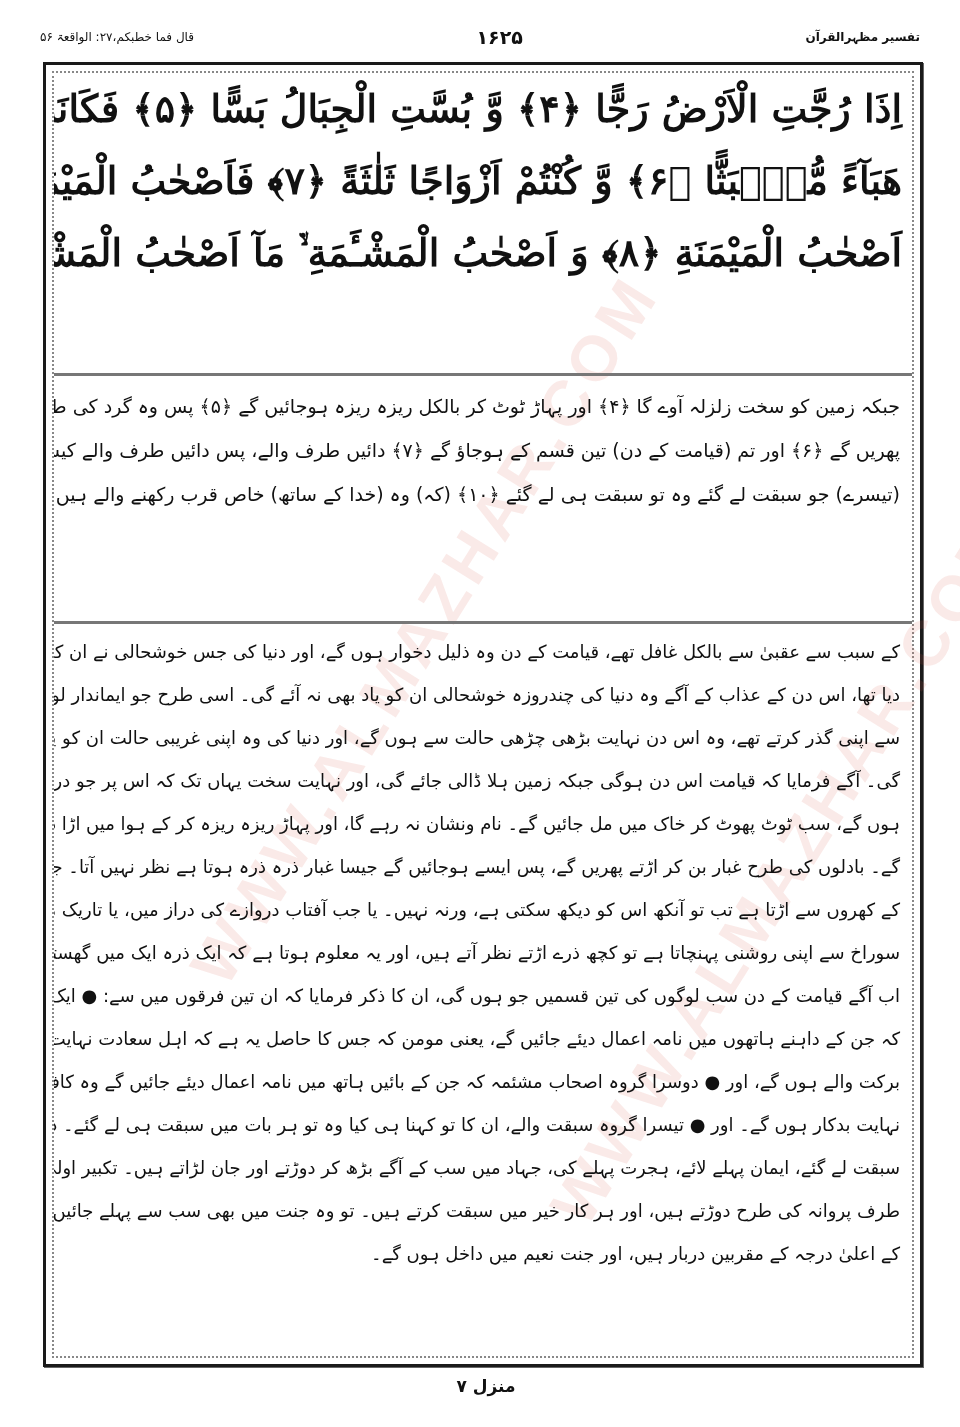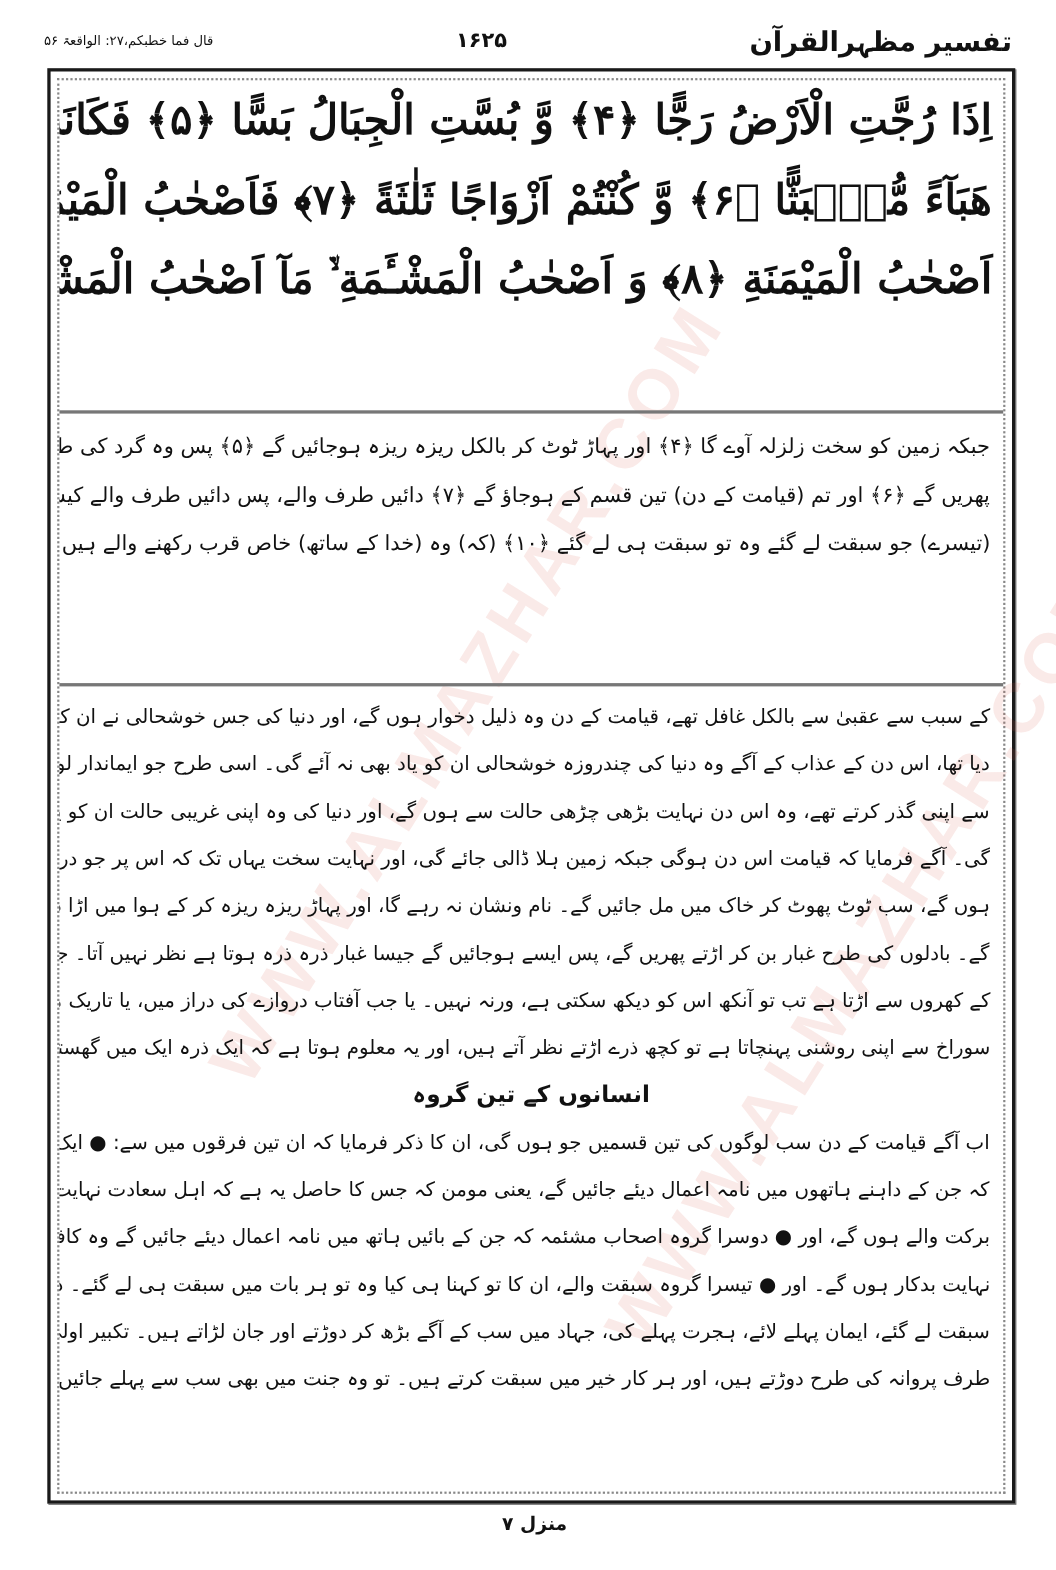--- a/index.html
+++ b/index.html
@@ -4,21 +4,21 @@
 <style>
   html, body { margin: 0; padding: 0; background: #ffffff; }
   body {
     width: 960px; height: 1427px; position: relative; overflow: hidden;
     font-family: "DejaVu Sans", sans-serif; color: #111;
   }
   .header {
     position: absolute; left: 40px; right: 40px; top: 20px; height: 34px;
     direction: rtl; display: flex; align-items: center; justify-content: space-between;
   }
-  .header .title { font-size: 25px; font-weight: bold; }
+  .header .title { font-size: 12px; font-weight: bold; }
   .header .pageno { font-size: 19px; font-weight: bold; letter-spacing: 1px; text-align: center; }
   .header .ref { font-size: 12px; font-weight: normal; }
 
   .frame {
     position: absolute; left: 43px; top: 62px; width: 880px; height: 1305px;
     border: 3px solid #1a1a1a; box-sizing: border-box; background: #fff;
     box-shadow: 1px 1px 0 #666;
   }
   .inner {
     position: absolute; left: 6px; top: 6px; right: 6px; bottom: 6px;
@@ -94,25 +94,25 @@
 
     <div class="section commentary">
       <div class="cline">کے سبب سے عقبیٰ سے بالکل غافل تھے، قیامت کے دن وہ ذلیل دخوار ہوں گے، اور دنیا کی جس خوشحالی نے ان کو عقبیٰ سے غافل کر</div>
       <div class="cline">دیا تھا، اس دن کے عذاب کے آگے وہ دنیا کی چندروزہ خوشحالی ان کو یاد بھی نہ آئے گی۔ اسی طرح جو ایماندار لوگ دنیا میں غریبی حالت</div>
       <div class="cline">سے اپنی گذر کرتے تھے، وہ اس دن نہایت بڑھی چڑھی حالت سے ہوں گے، اور دنیا کی وہ اپنی غریبی حالت ان کو یاد بھی نہ آئے</div>
       <div class="cline">گی۔ آگے فرمایا کہ قیامت اس دن ہوگی جبکہ زمین ہلا ڈالی جائے گی، اور نہایت سخت یہاں تک کہ اس پر جو درخت پہاڑ مکانات</div>
       <div class="cline">ہوں گے، سب ٹوٹ پھوٹ کر خاک میں مل جائیں گے۔ نام ونشان نہ رہے گا، اور پہاڑ ریزہ ریزہ کر کے ہوا میں اڑا دیئے جائیں</div>
       <div class="cline">گے۔ بادلوں کی طرح غبار بن کر اڑتے پھریں گے، پس ایسے ہوجائیں گے جیسا غبار ذرہ ذرہ ہوتا ہے نظر نہیں آتا۔ جب جانوروں</div>
       <div class="cline">کے کھروں سے اڑتا ہے تب تو آنکھ اس کو دیکھ سکتی ہے، ورنہ نہیں۔ یا جب آفتاب دروازے کی دراز میں، یا تاریک مکان میں کسی</div>
       <div class="cline last">سوراخ سے اپنی روشنی پہنچاتا ہے تو کچھ ذرے اڑتے نظر آتے ہیں، اور یہ معلوم ہوتا ہے کہ ایک ذرہ ایک میں گھستا چلا جاتا ہے۔</div>
-      <div class="heading">انسانوں کے تین گروہ</div>
       <div class="cline">اب آگے قیامت کے دن سب لوگوں کی تین قسمیں جو ہوں گی، ان کا ذکر فرمایا کہ ان تین فرقوں میں سے: ● ایک وہ گروہ ہے</div>
       <div class="cline">کہ جن کے داہنے ہاتھوں میں نامہ اعمال دیئے جائیں گے، یعنی مومن کہ جس کا حاصل یہ ہے کہ اہل سعادت نہایت امن اور</div>
       <div class="cline">برکت والے ہوں گے، اور ● دوسرا گروہ اصحاب مشئمہ کہ جن کے بائیں ہاتھ میں نامہ اعمال دیئے جائیں گے وہ کافر ہیں، اور</div>
       <div class="cline">نہایت بدکار ہوں گے۔ اور ● تیسرا گروہ سبقت والے، ان کا تو کہنا ہی کیا وہ تو ہر بات میں سبقت ہی لے گئے۔ دنیا میں</div>
       <div class="cline">سبقت لے گئے، ایمان پہلے لائے، ہجرت پہلے کی، جہاد میں سب کے آگے بڑھ کر دوڑتے اور جان لڑاتے ہیں۔ تکبیر اولیٰ کی</div>
       <div class="cline">طرف پروانہ کی طرح دوڑتے ہیں، اور ہر کار خیر میں سبقت کرتے ہیں۔ تو وہ جنت میں بھی سب سے پہلے جائیں گے۔ وہ اللہ</div>
+      <div class="cline last">کے اعلیٰ درجہ کے مقربین دربار ہیں، اور جنت نعیم میں داخل ہوں گے۔</div>
     </div>
 
   </div>
 </div>
 
 <div class="footer">منزل ۷</div>
 
 </body></html>

